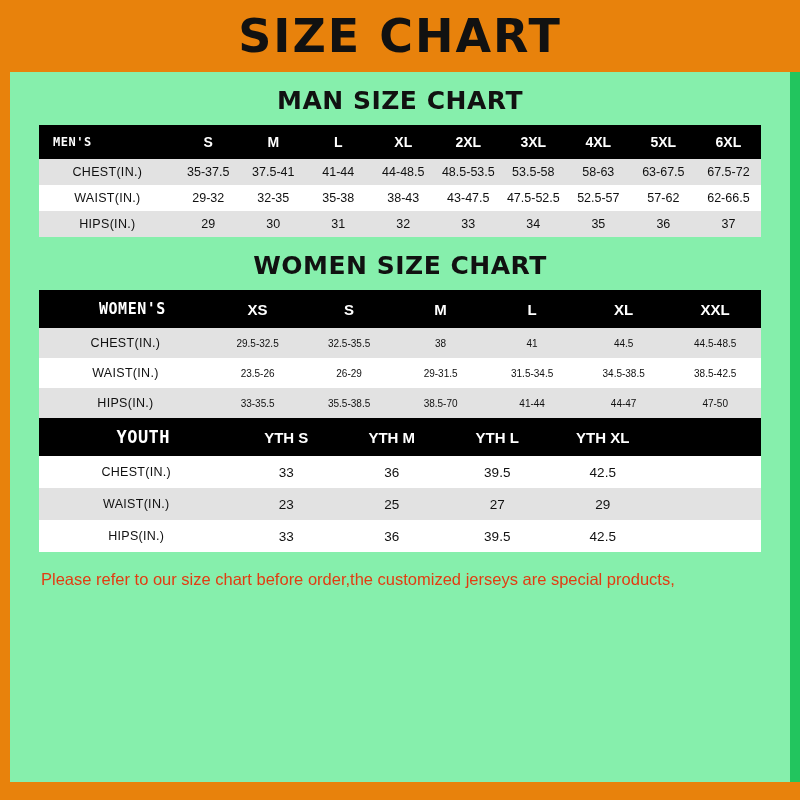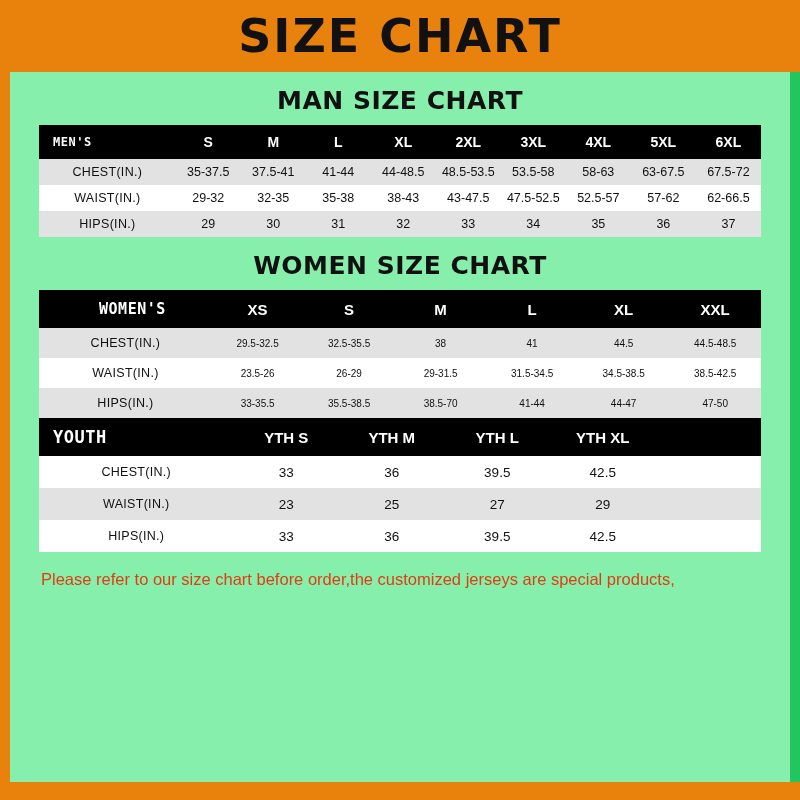--- a/index.html
+++ b/index.html
@@ -91,20 +91,21 @@
   .youth-wrap table.chart thead th.first {
     font-size: 17px;
   }
   .youth-wrap table.chart th, .youth-wrap table.chart td {
     height: 32px;
     font-size: 13.5px;
   }
   .youth-wrap table.chart thead th {
     height: 38px;
     font-size: 15px;
+    text-align: center;
   }
   .women-wrap table.chart th, .women-wrap table.chart td {
     height: 30px;
     font-size: 10px;
   }
   .women-wrap table.chart thead th {
     height: 38px;
     font-size: 15px;
     text-align: center;
   }

